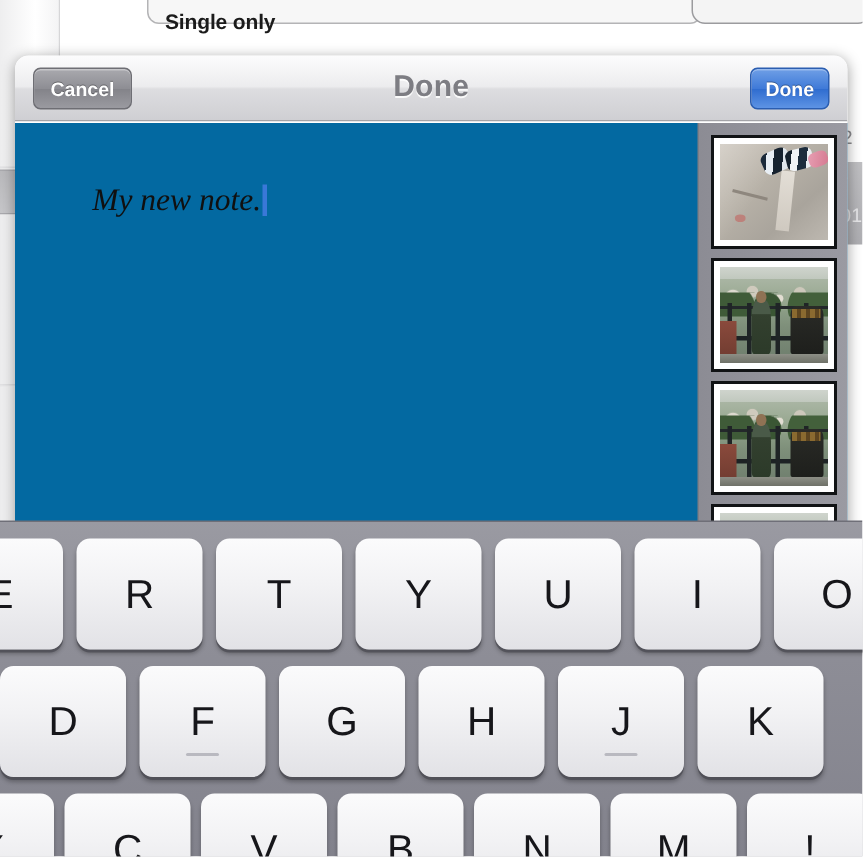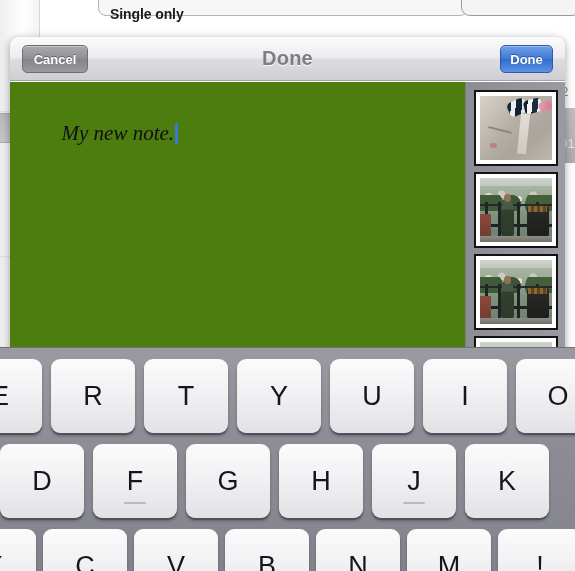--- a/index.html
+++ b/index.html
@@ -92,21 +92,21 @@
   }
   #done-btn{
     right:12px; width:53px;
     background:linear-gradient(to bottom,#6f9fe6 0%,#3f7ad8 50%,#2f6ccf 51%,#5d93e4 100%);
     border:1px solid #2a5db0; color:#ffffff;
     text-shadow:0 -1px 0 rgba(0,0,0,.35);
     box-shadow:inset 0 1px 0 rgba(255,255,255,.3);
   }
 
   
-  #note-body{ position:absolute; left:0; top:45px; right:0; bottom:0; background:#4d7c0f; }
+  #note-body{ position:absolute; left:0; top:45px; right:0; bottom:0; background:#0369a1; }
   #note-text{
     position:absolute; left:20px; top:14px; width:420px;
     font-family:"Liberation Serif", serif; font-style:italic;
     font-size:21px; color:#101010; white-space:pre-wrap;
   }
   #caret{
     display:inline-block; width:3px; height:21px; background:#3a78d8;
     vertical-align:-4px; margin-left:1px;
   }
 

